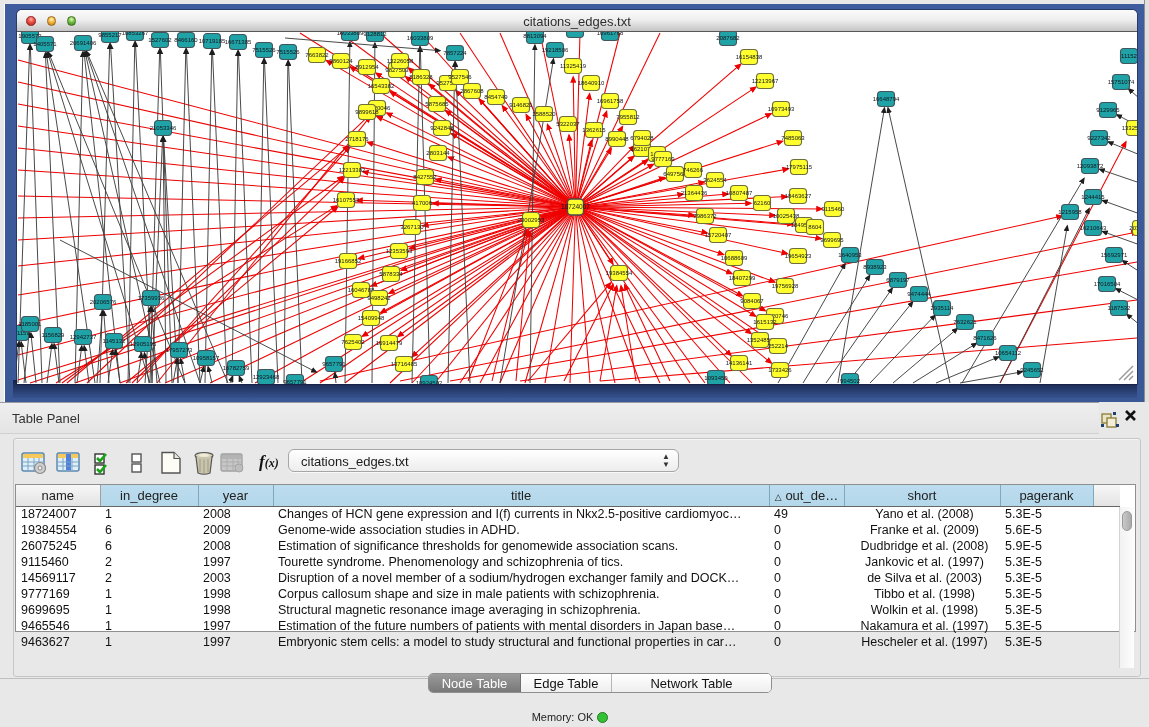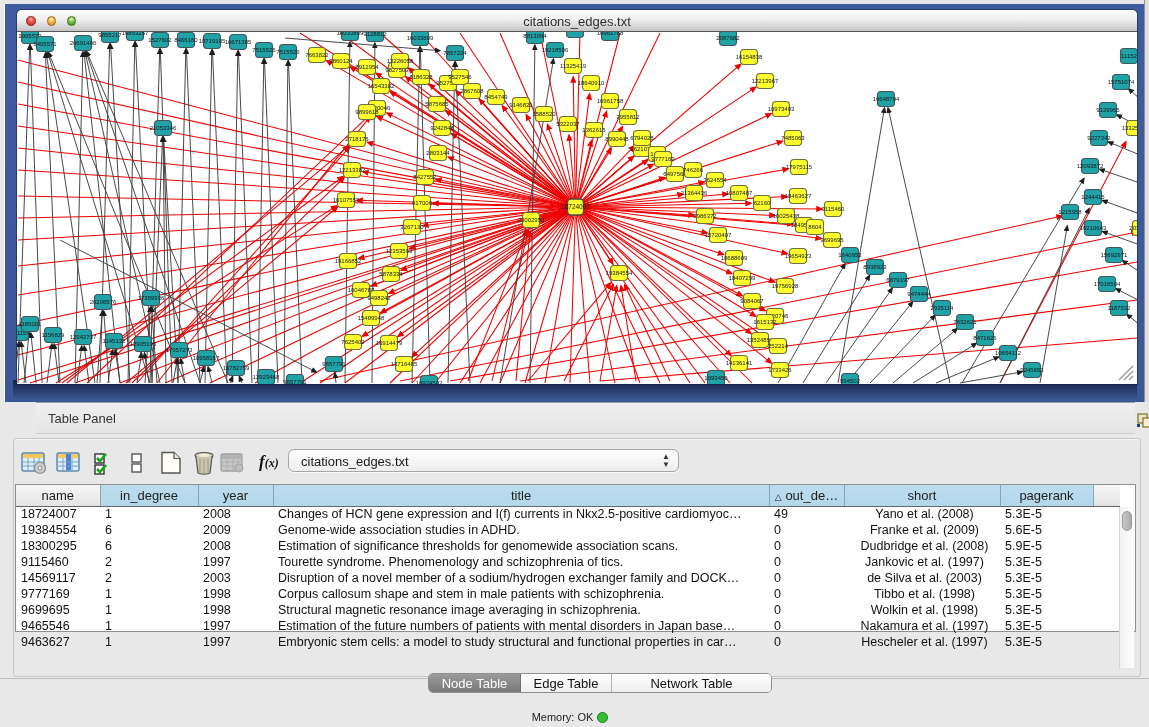--- a/index.html
+++ b/index.html
@@ -18,21 +18,21 @@
   border-bottom:1px solid #585858; }
 #titlebar .tl { position:absolute; top:6.2px; width:9.5px; height:9.5px; border-radius:50%; }
 #title { position:absolute; top:4px; left:0; width:100%; text-align:center; font-size:13px; color:#2e2e2e; }
 .tl1 { left:9.3px; background:radial-gradient(circle at 50% 30%, #ff9d96 8%, #ea4d42 45%, #b1271d 100%); border:0.5px solid #8e2018;}
 .tl2 { left:29.8px; background:radial-gradient(circle at 50% 30%, #ffe9a8 8%, #f4b63f 45%, #c07b1a 100%); border:0.5px solid #98691b;}
 .tl3 { left:49.8px; background:radial-gradient(circle at 50% 30%, #d2f3a9 8%, #6fc045 45%, #3d7d1f 100%); border:0.5px solid #44721f;}
 #canvas { position:absolute; left:0; top:22px; width:1120px; height:352px; background:#fff; overflow:hidden; }
 
 #panel { position:absolute; left:0; top:402px; width:1149px; height:325px; background:#e8e8e8; }
 #paneltop { position:absolute; left:0; top:0; width:1099px; height:32px;
-  background:linear-gradient(#efefef,#e4e4e4); border-top:1px solid #9a9aa0; border-bottom:1px solid #d0d0d0;margin-left:36px;}
+  background:linear-gradient(#efefef,#e4e4e4); border-top:1px solid #9a9aa0; border-bottom:1px solid #d0d0d0;}
 #paneltop .t { position:absolute; left:12px; top:8px; font-size:13px; color:#333; }
 #flo { position:absolute; left:1100px; top:5px; }
 #clo { position:absolute; left:1124px; top:6px; font-size:15px; color:#111; font-weight:bold; }
 #container { position:absolute; left:13px; top:36px; width:1128px; height:239px; border:1px solid #c6c6ca; border-radius:3px; background:#e8e8e8; box-shadow:inset 0 1px 0 #f5f5f5; }
 #toolrow { position:absolute; left:13px; top:43px; width:952px; height:38px; }
 #combo { position:absolute; left:288px; top:47px; width:391px; height:23px; border:1px solid #a6a6a6;
   border-radius:6px; background:linear-gradient(#ffffff,#ededed); box-shadow:0 1px 0 rgba(255,255,255,.7);}
 #combo .txt { position:absolute; left:12px; top:4px; font-size:13px; color:#1a1a1a; }
 #combo .st { position:absolute; right:8px; top:3px; font-size:8px; color:#333; line-height:8px; text-align:center;}
 #tablewrap { position:absolute; left:15px; top:82px; width:1121px; height:148px; background:#fff; border:1px solid #8f8f8f; }
@@ -695,21 +695,21 @@
             <td>19384554</td>
             <td>6</td>
             <td>2009</td>
             <td>Genome-wide association studies in ADHD.</td>
             <td>0</td>
             <td class="ctr">Franke et al. (2009)</td>
             <td>5.6E-5</td>
             <td></td>
           </tr>
       <tr>
-            <td>18300295</td>
+            <td>26075245</td>
             <td>6</td>
             <td>2008</td>
             <td>Estimation of significance thresholds for genomewide association scans.</td>
             <td>0</td>
             <td class="ctr">Dudbridge et al. (2008)</td>
             <td>5.9E-5</td>
             <td></td>
           </tr>
       <tr>
             <td>9115460</td>
@@ -728,21 +728,21 @@
             <td>Disruption of a novel member of a sodium/hydrogen exchanger family and DOCK…</td>
             <td>0</td>
             <td class="ctr">de Silva et al. (2003)</td>
             <td>5.3E-5</td>
             <td></td>
           </tr>
       <tr>
             <td>9777169</td>
             <td>1</td>
             <td>1998</td>
-            <td>Corpus callosum shape and stem in male patients with schizophrenia.</td>
+            <td>Corpus callosum shape and size in male patients with schizophrenia.</td>
             <td>0</td>
             <td class="ctr">Tibbo et al. (1998)</td>
             <td>5.3E-5</td>
             <td></td>
           </tr>
       <tr>
             <td>9699695</td>
             <td>1</td>
             <td>1998</td>
             <td>Structural magnetic resonance image averaging in schizophrenia.</td>

